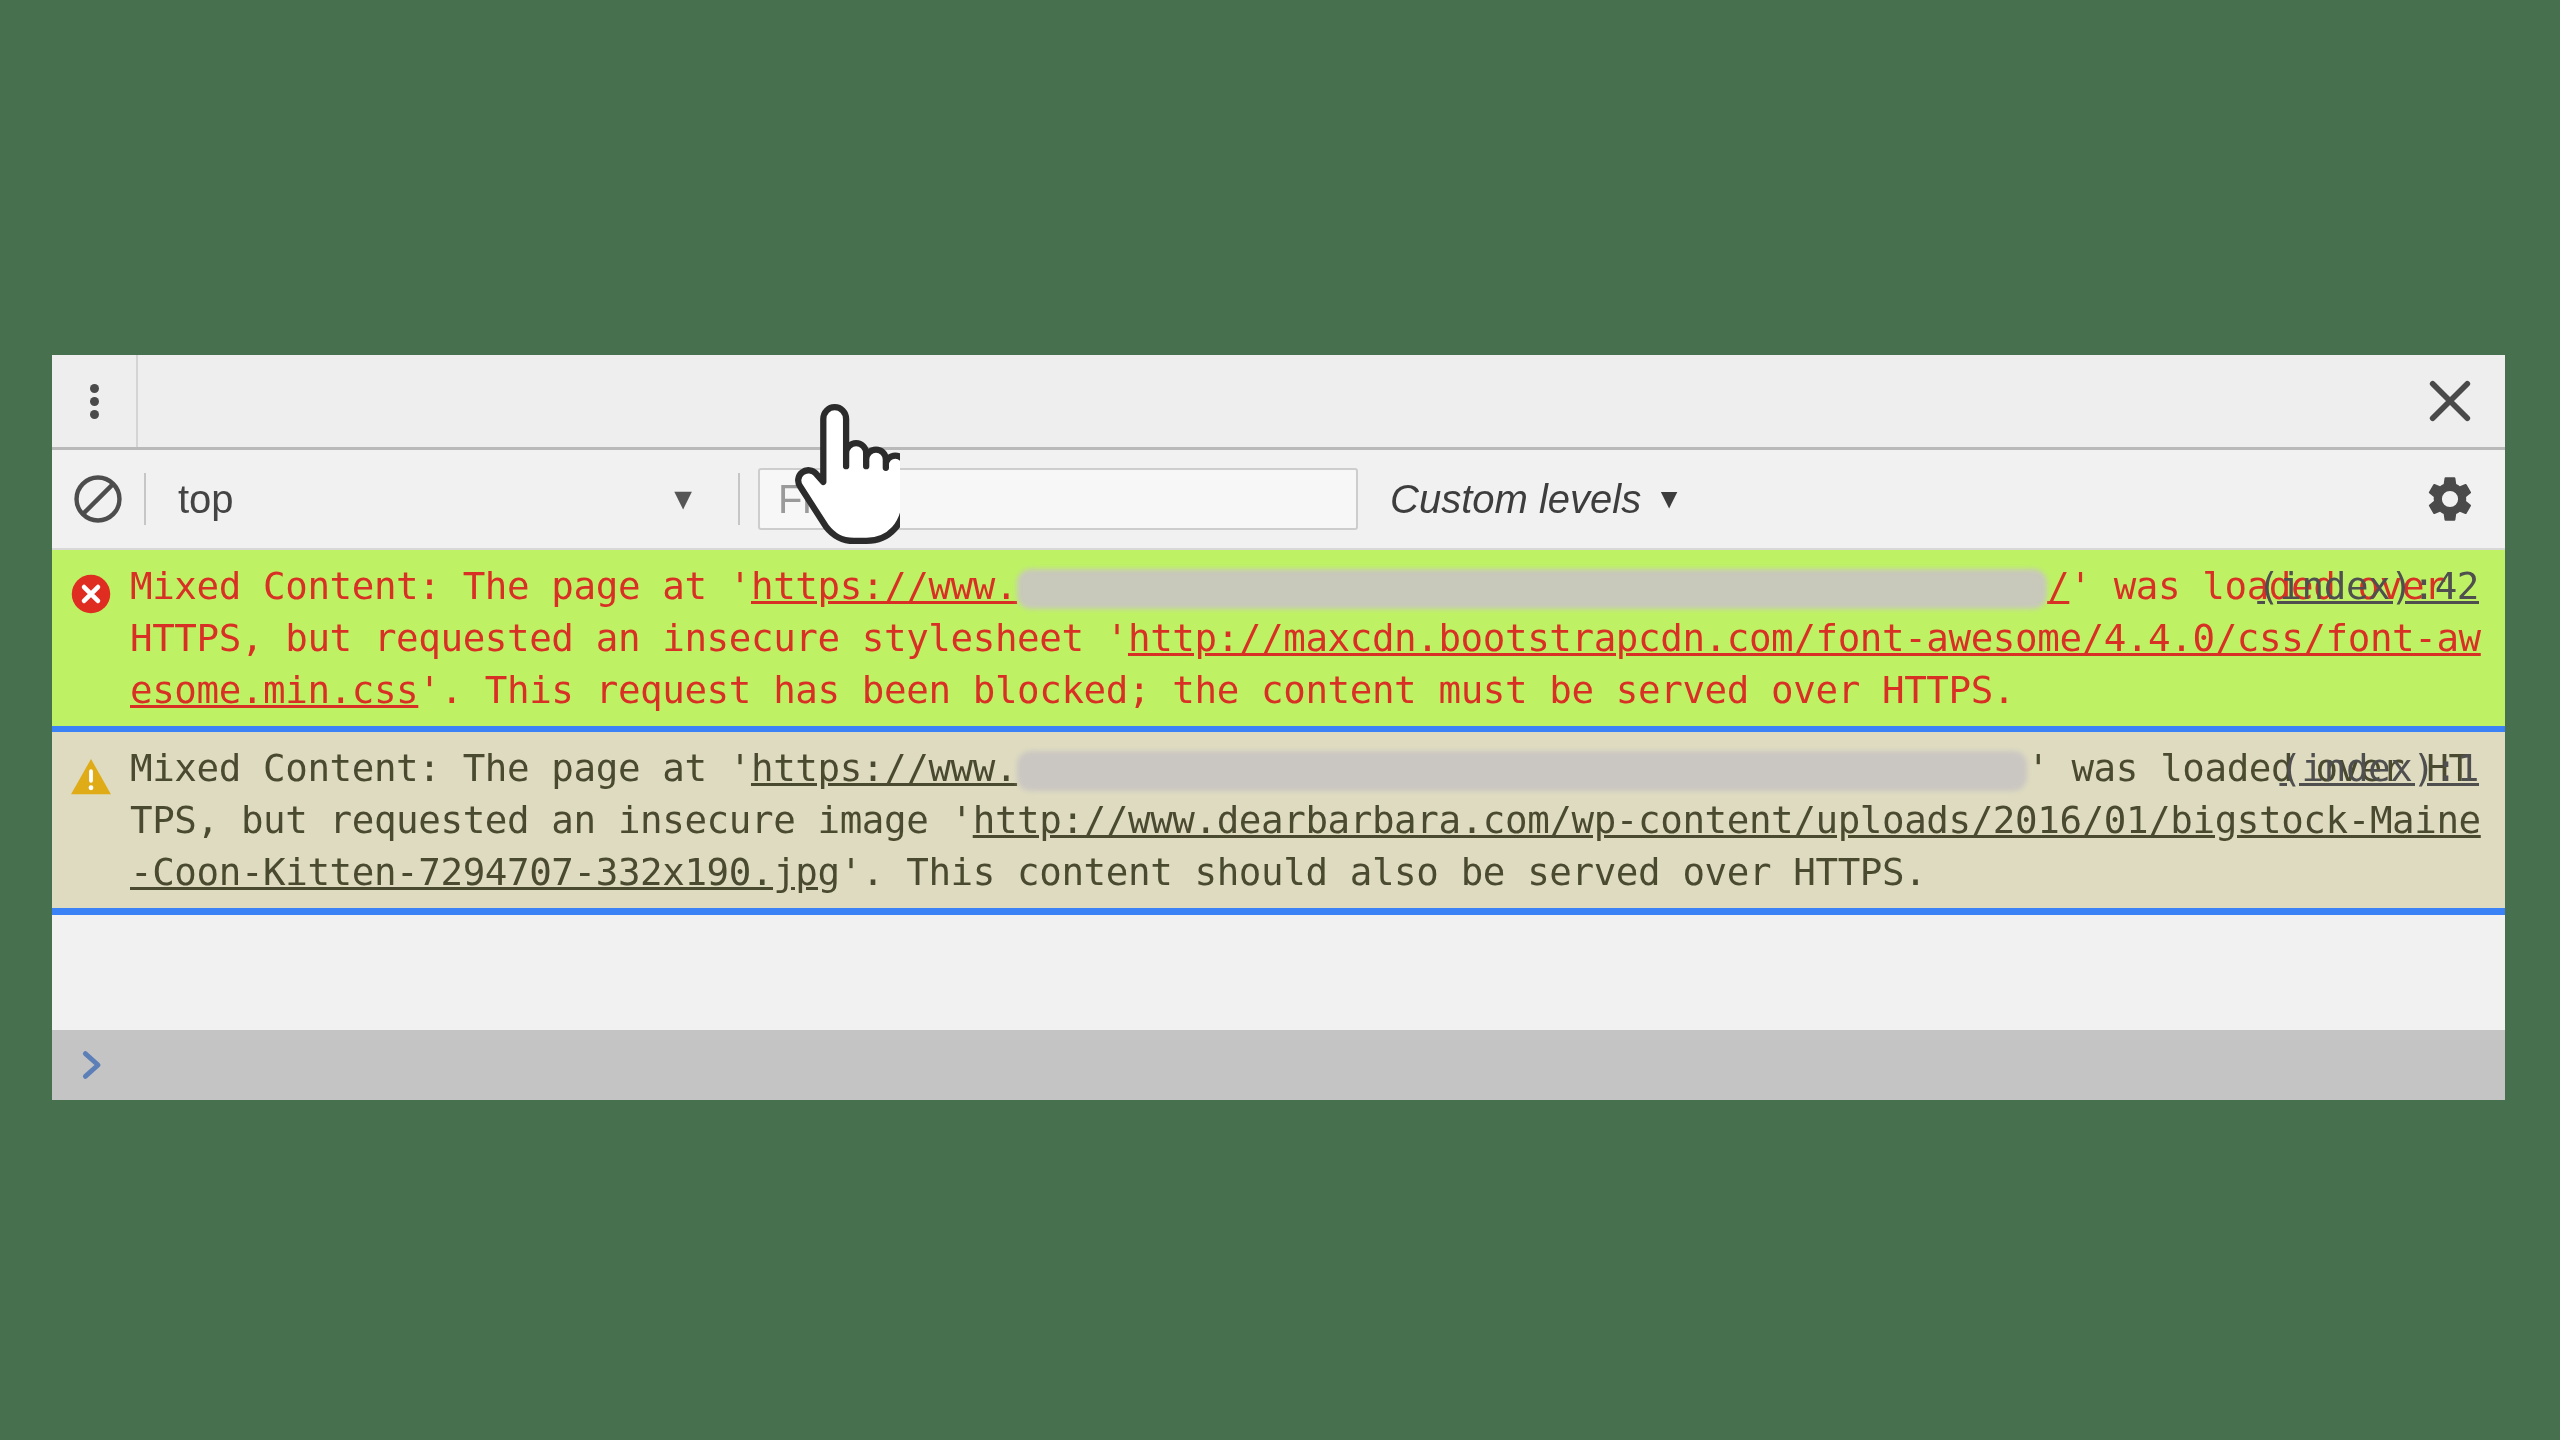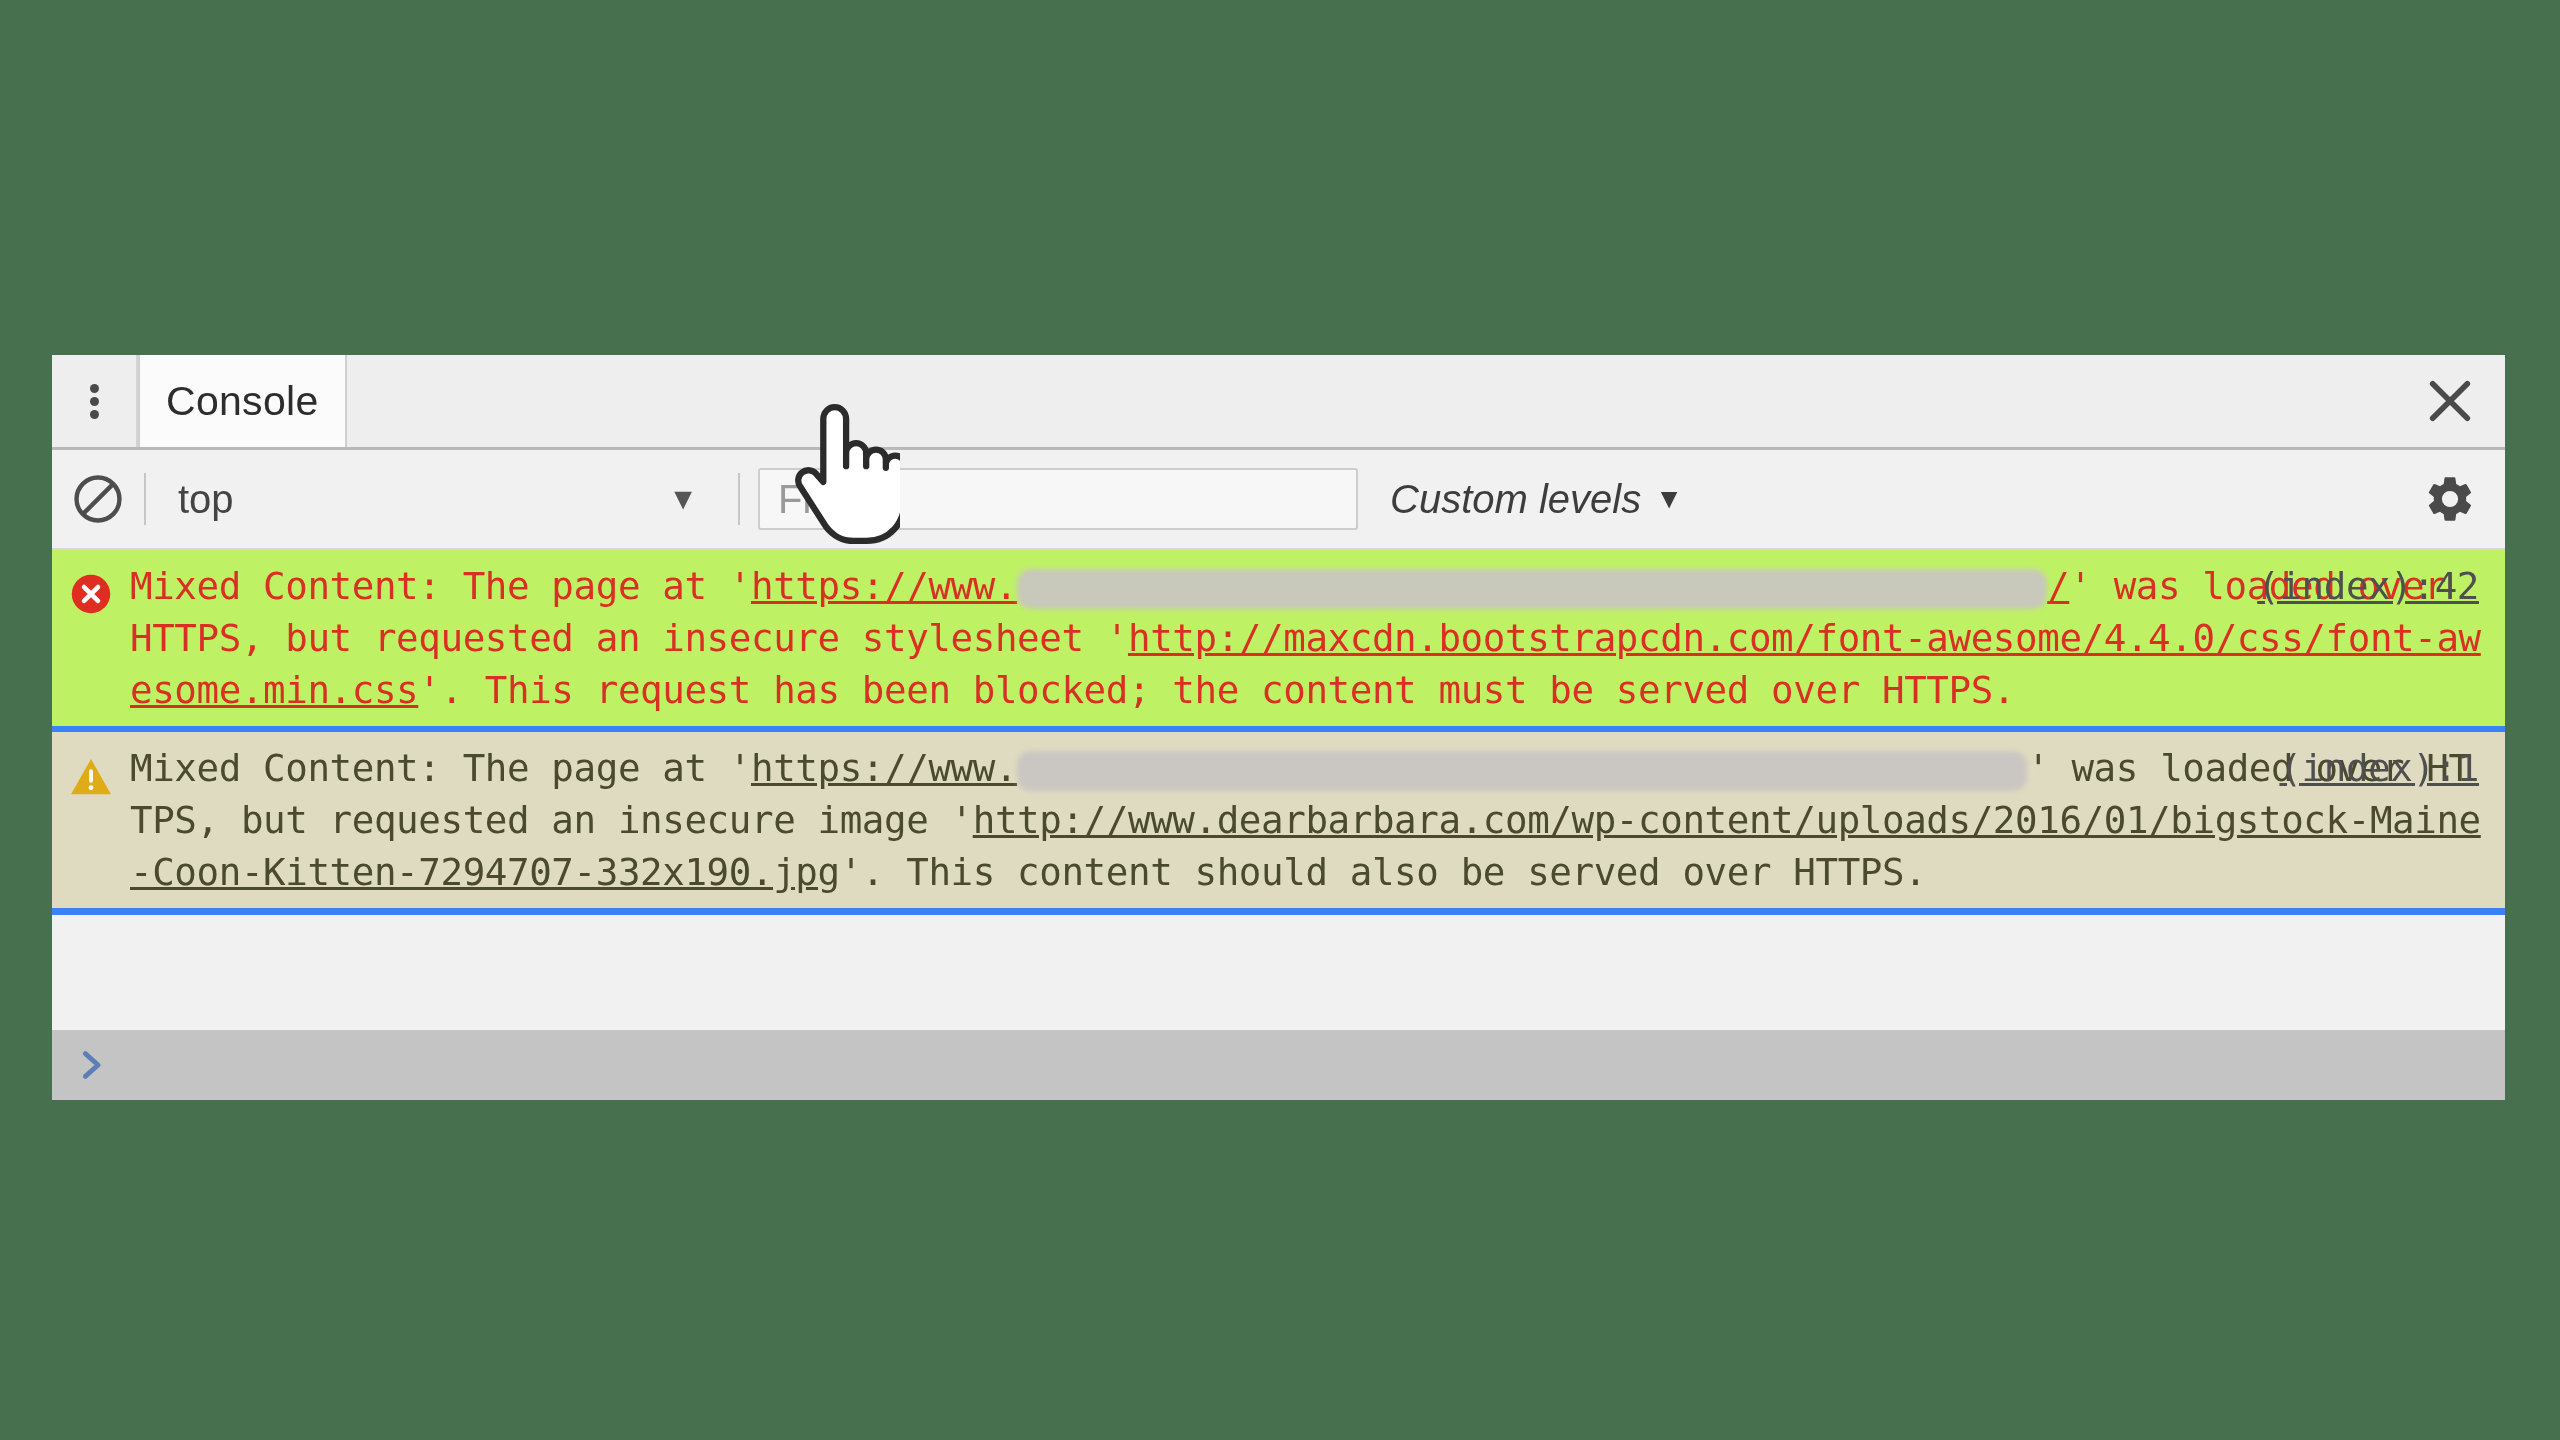--- a/index.html
+++ b/index.html
@@ -256,23 +256,20 @@
   <div class="tabbar">
 
     <div class="kebab-btn">
       <div>
         <span class="dot"></span>
         <span class="dot"></span>
         <span class="dot"></span>
       </div>
     </div>
 
-    <div class="tab active">
-      <span>Console</span>
-    </div>
 
 
 
 
     <div class="tabbar-spacer"></div>
 
     <div class="close-btn">
       <svg width="52" height="52" viewBox="0 0 24 24">
         <path d="M4 4 L20 20 M20 4 L4 20" stroke="#4a4a4a" stroke-width="2.6" stroke-linecap="round" fill="none"></path>
       </svg>

